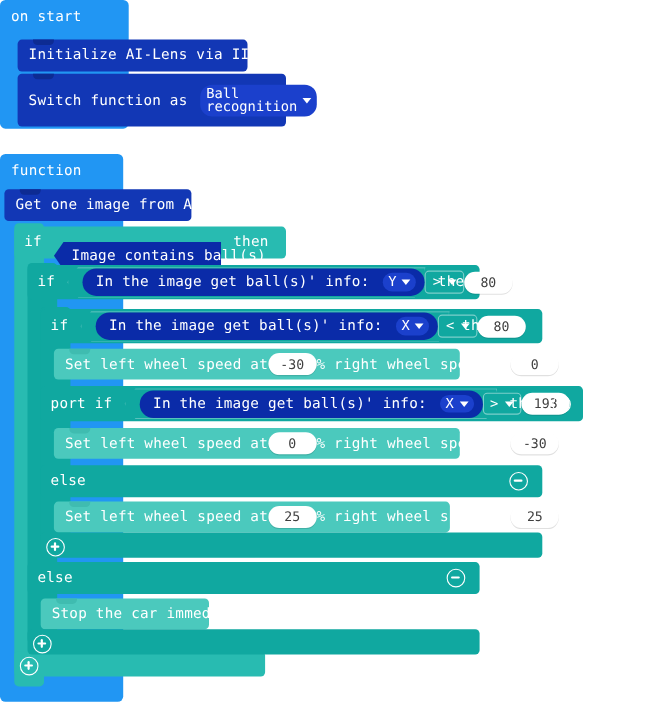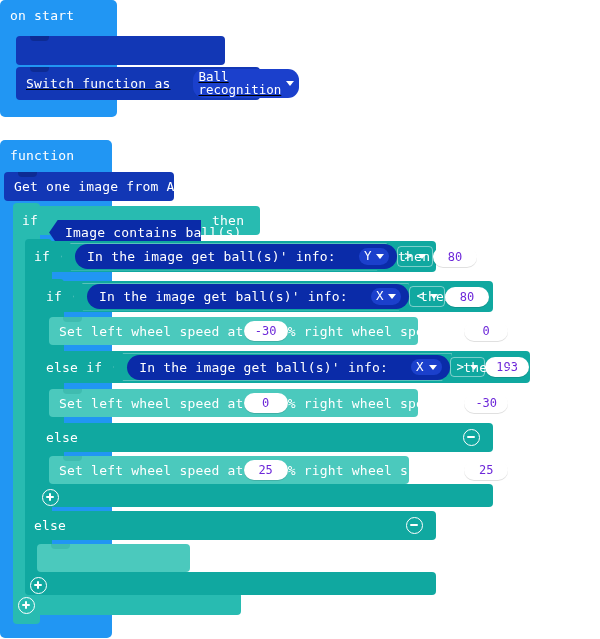--- a/index.html
+++ b/index.html
@@ -49,38 +49,38 @@
 
   
   .rep{
     position:relative;display:inline-flex;align-items:center;height:26px;
     background:#0A2BA8;border-radius:14px;padding:0 8px 0 12px;
   }
 
   
   .dd{
     display:inline-flex;align-items:center;gap:5px;
-    background:#1B40CC;border-radius:11px;padding:2px 5px;margin-left:23px;
+    background:#1B40CC;border-radius:11px;padding:2px 5px;margin-left:12px;
   }
   .dd .dd-t{color:#fff;font-size:12.5px;line-height:1;}
   .caret{width:0;height:0;border-left:4.5px solid transparent;border-right:4.5px solid transparent;border-top:5px solid #ffffff;}
 
   
   .opchip{
     display:inline-flex;align-items:center;gap:6px;
     border:1px solid rgba(255,255,255,.45);border-radius:4px;
     padding:3px 6px;
   }
   .opchip .op-t{color:#ffffff;font-size:12.5px;line-height:1;}
 
   
   .numf{
     display:inline-flex;align-items:center;justify-content:center;
     background:#ffffff;border-radius:12px;height:20px;min-width:30px;padding:0 7px;
-    color:#6d28d9;font-size:12px;line-height:1;
+    color:#404040;font-size:12px;line-height:1;
     box-shadow:0 1px 0 rgba(0,0,0,.12);
   }
 
   
   .mut{
     width:17px;height:17px;border-radius:50%;
     border:1.8px solid #ffffff;position:relative;box-sizing:border-box;
   }
   .mut::before{content:"";position:absolute;left:2.5px;top:6.1px;width:8px;height:1.8px;background:#fff;border-radius:1px;}
   .mut.plus::after{content:"";position:absolute;left:6.1px;top:2.5px;width:1.8px;height:8px;background:#fff;border-radius:1px;}
@@ -93,23 +93,24 @@
 <body>
 
 <div class="blk hat" style="left:0px;top:0px;width:117px;height:117px;">
   <div class="hat-head">
     <span class="lbl">on start</span>
   </div>
 </div>
 
 <div class="blk stmt-blue" style="left:16px;top:36px;width:209px;height:29px;">
   <div class="notch"></div>
-</div>
-
-<div class="blk stmt-blue" style="left:16px;top:67px;width:244px;height:33px;text-decoration:underline;">
+  <span class="lbl">Initialize AI-Lens via IIC port</span>
+</div>
+
+<div class="blk stmt-blue" style="left:16px;top:67px;width:244px;height:48px;">
   <div class="notch"></div>
   <span class="lbl">Switch function as</span>
   <span class="dd">
     <span class="dd-t">Ball recognition</span>
     <span class="caret"></span>
   </span>
 </div>
 
 <div class="blk hat" style="left:0px;top:140px;width:112px;height:498px;">
   <div class="hat-head">
@@ -198,21 +199,21 @@
   <span class="gap6"></span>
   <span class="numf">-30</span>
   <span class="gap6"></span>
   <span class="lbl">% right wheel speed at</span>
   <span class="gap6"></span>
   <span class="numf">0</span>
   <span class="pct">%</span>
 </div>
 
 <div class="blk cblk" style="left:37px;top:351px;width:493px;height:32px;display:flex;align-items:center;padding-left:9px;">
-  <span class="lbl">else if</span>
+  <span class="lbl">port if</span>
   <span class="gap10"></span>
   <span class="hexo" style="width:339px;height:28px;">
     <span class="hex-outline" style="left:0;width:339px;"></span>
     <span class="rep" style="margin-left:14px;height:25px;">
       <span class="lbl">In the image get ball(s)' info:</span>
       <span class="dd">
         <span class="dd-t">X</span>
         <span class="caret"></span>
       </span>
     </span>
@@ -266,18 +267,19 @@
 </div>
 
 <div class="blk cblk" style="left:25px;top:511px;width:411px;height:29px;display:flex;align-items:center;padding-left:9px;">
   <span class="lbl">else</span>
   <span style="flex:1"></span>
   <span class="mut" style="margin-right:13px;"></span>
 </div>
 
 <div class="blk stmt-teal" style="left:37px;top:544px;width:153px;height:28px;">
   <div class="notch"></div>
+  <span class="lbl">Stop the car immediately</span>
 </div>
 
 <div class="blk cblk" style="left:25px;top:572px;width:411px;height:23px;"></div>
 <div class="blk" style="left:30px;top:577px;width:17px;height:17px;">
   <div class="mut plus"></div>
 </div>
 
 </body></html>

